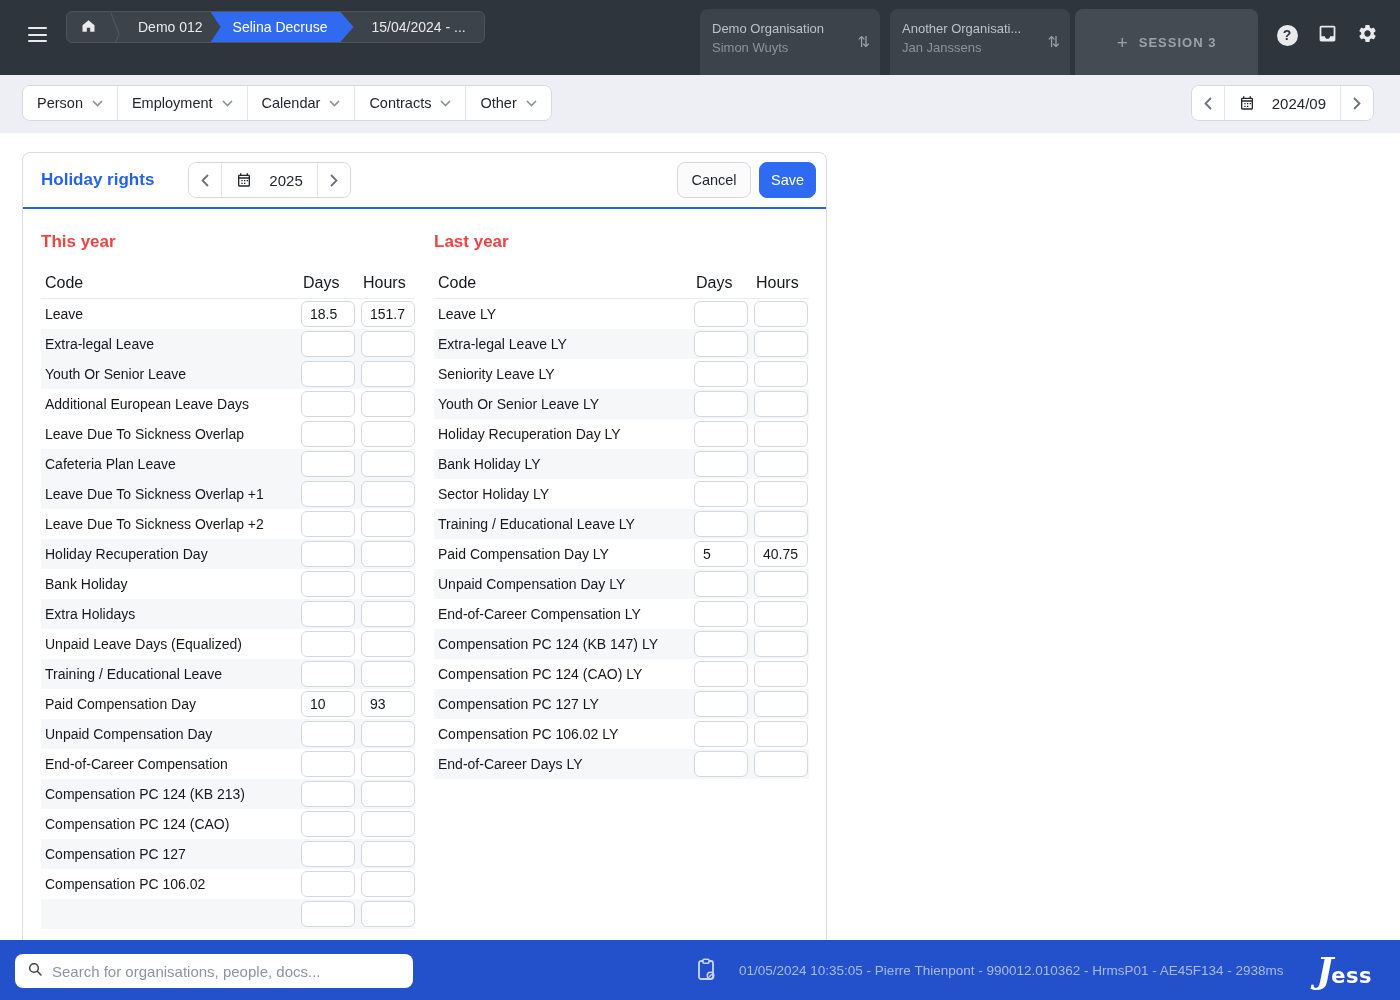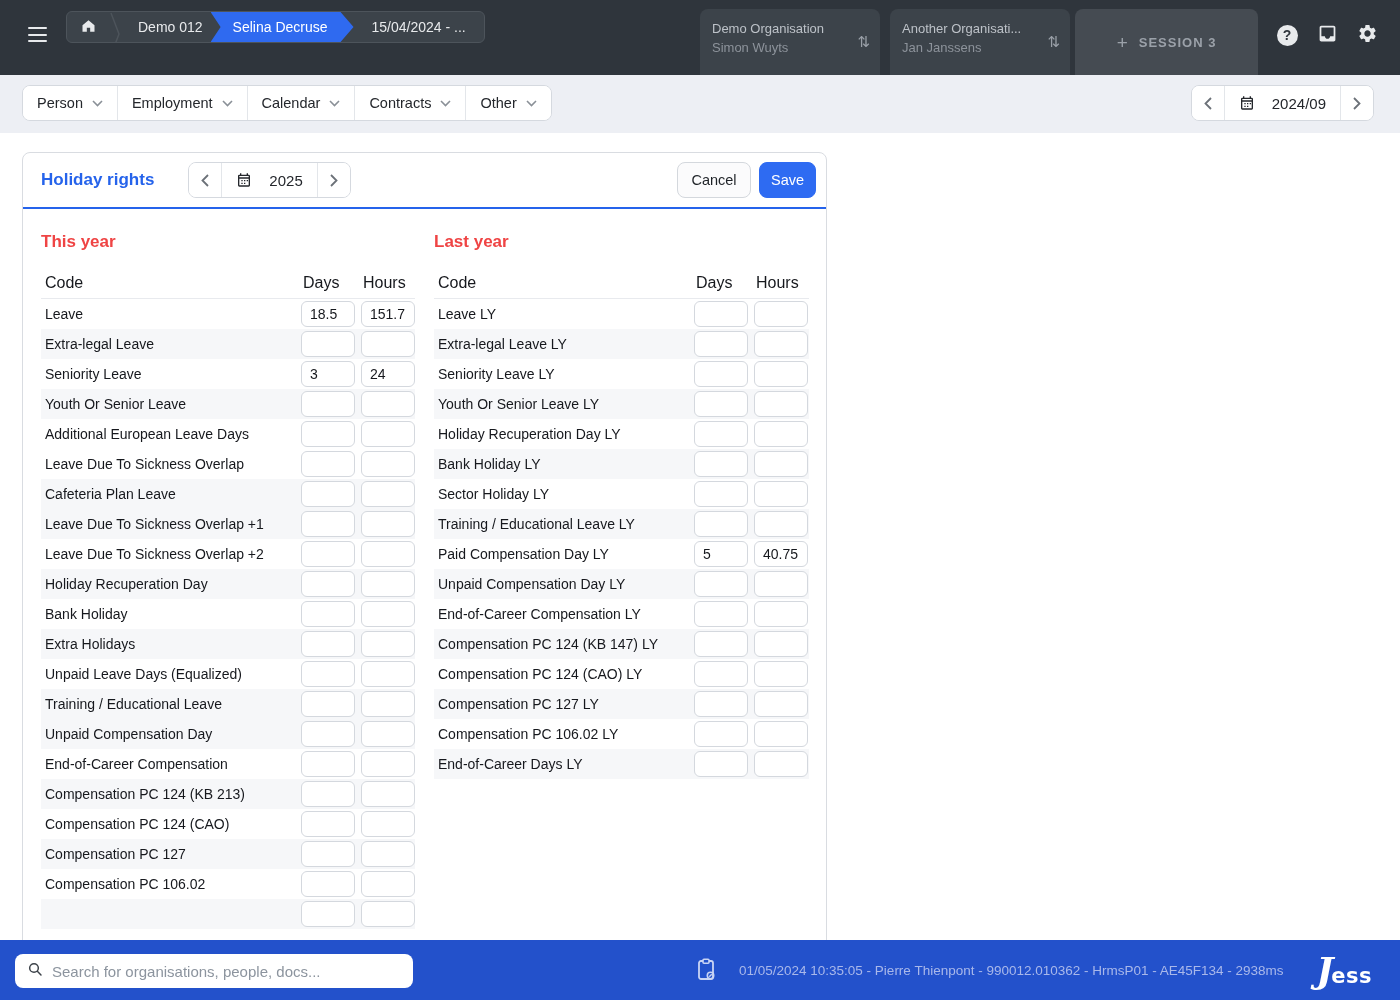--- a/index.html
+++ b/index.html
@@ -280,25 +280,20 @@
             <div class="trow">
               <div class="lbl">Leave</div>
               <input value="18.5" style="">
               <input value="151.7" style="">
             </div>
             <div class="trow alt">
               <div class="lbl">Extra-legal Leave</div>
               <input style="">
               <input style="">
             </div>
-            <div class="trow">
-              <div class="lbl">Seniority Leave</div>
-              <input value="3" style="">
-              <input value="24" style="">
-            </div>
             <div class="trow alt">
               <div class="lbl">Youth Or Senior Leave</div>
               <input style="">
               <input style="">
             </div>
             <div class="trow">
               <div class="lbl">Additional European Leave Days</div>
               <input style="">
               <input style="">
             </div>
@@ -339,20 +334,25 @@
             </div>
             <div class="trow">
               <div class="lbl">Unpaid Leave Days (Equalized)</div>
               <input style="">
               <input style="">
             </div>
             <div class="trow alt">
               <div class="lbl">Training / Educational Leave</div>
               <input style="">
               <input style="">
+            </div>
+            <div class="trow">
+              <div class="lbl">Paid Compensation Day</div>
+              <input value="10" style="">
+              <input value="93" style="">
             </div>
             <div class="trow alt">
               <div class="lbl">Unpaid Compensation Day</div>
               <input style="">
               <input style="">
             </div>
             <div class="trow">
               <div class="lbl">End-of-Career Compensation</div>
               <input style="">
               <input style="">

